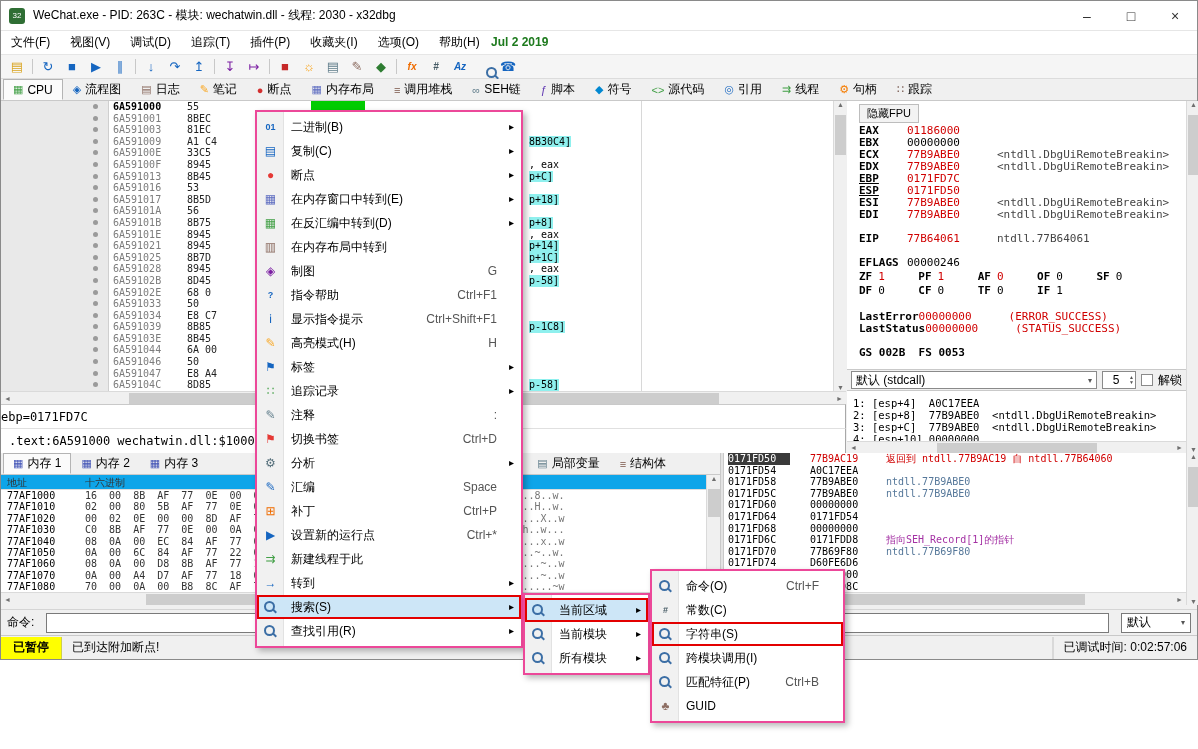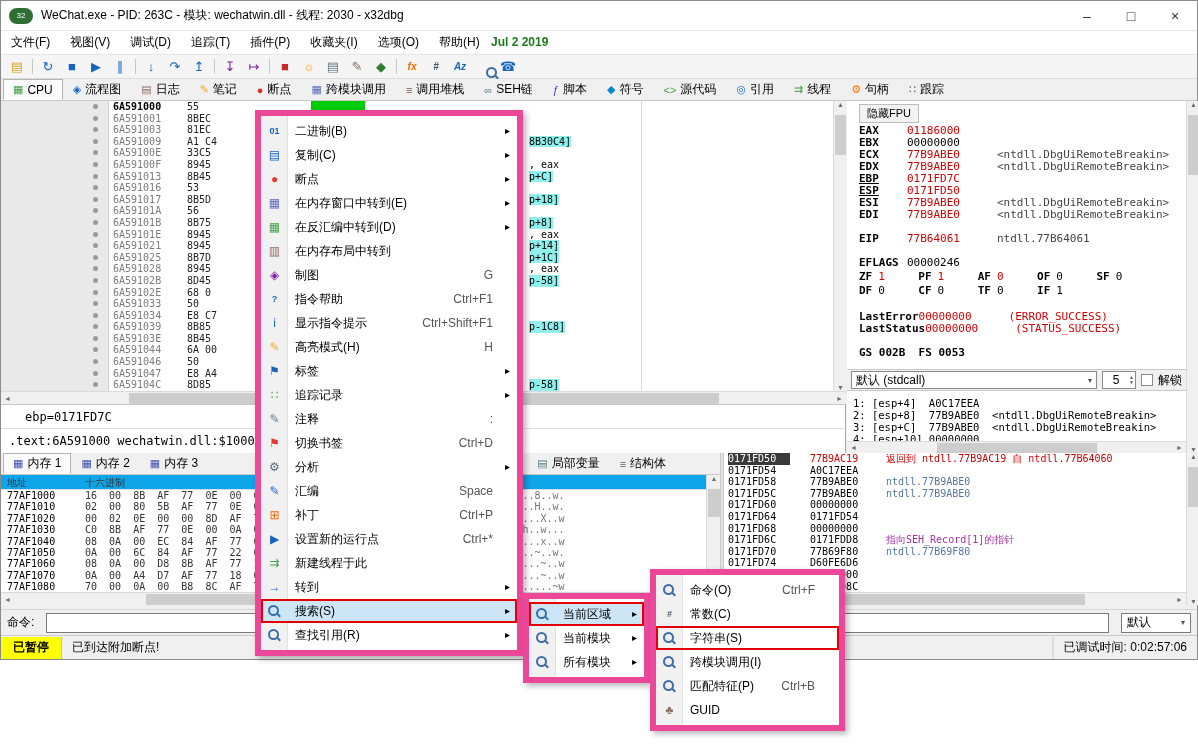--- a/index.html
+++ b/index.html
@@ -2,21 +2,21 @@
 <html><head>
 <meta charset="utf-8">
 <style>
 *{margin:0;padding:0;box-sizing:border-box}
 html,body{width:1198px;height:749px;background:#ffffff;font-family:"Liberation Sans",sans-serif;font-size:12px;color:#000;overflow:hidden}
 .mono{font-family:"DejaVu Sans Mono",monospace}
 .abs{position:absolute}
 #app{position:absolute;left:0;top:0;width:1198px;height:660px;background:#f0f0f0;border:1px solid #8a8a8a}
 
 #titlebar{position:absolute;left:0;top:0;width:1196px;height:30px;background:#fff;display:flex;align-items:center;border-bottom:1px solid #e6e6e6}
-#app-icon{width:24px;height:16px;margin:0 8px;background:#2f6e34;border-radius:8px;color:#fff;font-size:8px;font-weight:normal;display:flex;align-items:center;justify-content:center}
+#app-icon{width:16px;height:16px;margin:0 8px;background:#2f6e34;border-radius:3px;color:#fff;font-size:8px;font-weight:normal;display:flex;align-items:center;justify-content:center}
 #titletext{flex:1;font-size:12px}
 .wbtn{width:44px;height:29px;display:flex;align-items:center;justify-content:center;font-size:14px;color:#333}
 
 #menubar{position:absolute;left:0;top:30px;width:1196px;height:24px;background:#fff;display:flex;align-items:center;border-bottom:1px solid #e6e6e6}
 #menubar .mi{padding:3px 10px}
 #builddate{color:#1d7a1d;margin-left:12px;font-weight:bold}
 
 #toolbar{position:absolute;left:0;top:54px;width:1196px;height:24px;background:#f5f5f5;display:flex;align-items:center;padding-left:4px;border-bottom:1px solid #dcdcdc}
 .tbtn{width:24px;height:21px;display:flex;align-items:center;justify-content:center}
 .tbtn .tb-g{font-size:13px;line-height:13px}
@@ -45,21 +45,21 @@
 
 .sbv{position:absolute;background:#f0f0f0;border-left:1px solid #dadada}
 .sbh{position:absolute;background:#f0f0f0;border-top:1px solid #dadada;display:flex;align-items:center;justify-content:space-between}
 .sb-btn{font-size:7px;color:#6f6f6f;width:13px;text-align:center}
 .sb-th{background:#cdcdcd}
 #cpu-vsb{left:832px;top:100px;width:13px;height:290px}
 #cpu-vsb .sb-th{position:absolute;left:1px;top:14px;width:11px;height:40px}
 #cpu-hsb{left:0;top:390px;width:845px;height:13px}
 #cpu-hsb .sb-th{width:590px;height:11px}
 
-#info1{position:absolute;left:0;top:403px;width:845px;height:24px;background:#fff;border-top:1px solid #c9c9c9;border-right:1px solid #a8a8a8;display:flex;align-items:center;padding-left:24px}
+#info1{position:absolute;left:0;top:403px;width:845px;height:24px;background:#fff;border-top:1px solid #c9c9c9;border-right:1px solid #a8a8a8;display:flex;align-items:center;padding-left:0}
 #info2{position:absolute;left:0;top:427px;width:845px;height:25px;background:#fff;border-top:1px solid #e0e0e0;border-right:1px solid #a8a8a8;display:flex;align-items:center;padding-left:8px}
 
 #regs{position:absolute;left:846px;top:100px;width:339px;height:268px;background:#fff;overflow:hidden}
 #fpu-btn{position:absolute;left:12px;top:3px;border:1px solid #bdbdbd;background:#f3f3f3;padding:1px 7px;font-size:11px}
 #reglist{position:absolute;left:0;top:24px;width:339px}
 .rrow{height:12px;line-height:12px;font-family:"DejaVu Sans Mono",monospace;font-size:11px;padding-left:12px;display:flex;white-space:pre}
 .rrow .rl{min-width:48px;font-weight:bold}
 .rrow .rl.ul{text-decoration:underline}
 .rrow .rv{min-width:76px}
 .rrow .rv.red{color:#d00000}
@@ -121,21 +121,21 @@
 #cmdbar{position:absolute;left:0;top:608px;width:1196px;height:26px;background:#f0f0f0;display:flex;align-items:center;gap:12px;padding:0 6px;border-top:1px solid #d5d5d5}
 #cmd-input{flex:1;height:20px;background:#fff;border:1px solid #7a7a7a}
 #cmd-combo{width:70px;height:20px;background:#fff;border:1px solid #7a7a7a;display:flex;align-items:center;justify-content:space-between;padding:0 5px}
 #cmd-combo .dd{font-size:8px;color:#555}
 
 #statusbar{position:absolute;left:0;top:634px;width:1196px;height:24px;background:#f0f0f0;border-top:1px solid #c9c9c9;display:flex;align-items:center}
 #paused{background:#ffff00;border-right:1px solid #cfcf4a;font-weight:bold;height:22px;display:flex;align-items:center;padding:0 12px}
 #statmsg{padding:0 10px;border-right:1px solid #d9d9d9;height:22px;display:flex;align-items:center;flex:1}
 #stattime{padding:0 10px;border-left:1px solid #d9d9d9;height:22px;display:flex;align-items:center}
 
-.menu{position:absolute;background:#ffffff;border:6px solid #ec4899;box-shadow:3px 3px 6px rgba(0,0,0,.28);padding:3px 0;z-index:50}
+.menu{position:absolute;background:#ffffff;border:2px solid #ec4899;box-shadow:3px 3px 6px rgba(0,0,0,.28);padding:3px 0;z-index:50}
 .menu::before{content:"";position:absolute;left:0;top:0;bottom:0;width:26px;background:#f1f1f1;border-right:1px solid #e2e2e2}
 .mitem{position:relative;height:24px;line-height:24px;padding-left:34px;padding-right:22px}
 .mitem .mic{position:absolute;left:5px;top:5px;width:17px;height:14px;text-align:center;font-size:12px;line-height:14px}
 .mitem .mic.txt{font-size:9px;font-weight:bold}
 .mitem .mic.mag{top:6px}
 .mag{position:relative}
 .mag::before{content:"";position:absolute;left:2px;top:0;width:7px;height:7px;border:2px solid #3b6ea5;border-radius:50%}
 .mag::after{content:"";position:absolute;left:10px;top:9px;width:5px;height:2px;background:#3b6ea5;transform:rotate(45deg)}
 .mitem .mlabel{display:inline-block}
 .mitem .mshort{position:absolute;right:24px;color:#555}
@@ -305,21 +305,21 @@
         <span>笔记</span>
       </span>
 
       <span class="tab">
         <span class="tg" style="color: rgb(211, 47, 47);">●</span>
         <span>断点</span>
       </span>
 
       <span class="tab">
         <span class="tg" style="color: rgb(92, 107, 192);">▦</span>
-        <span>跨模块调用</span>
+        <span>内存布局</span>
       </span>
 
       <span class="tab">
         <span class="tg" style="color: rgb(121, 85, 72);">≡</span>
         <span>调用堆栈</span>
       </span>
 
       <span class="tab">
         <span class="tg" style="color: rgb(96, 125, 139);">∞</span>
         <span>SEH链</span>

